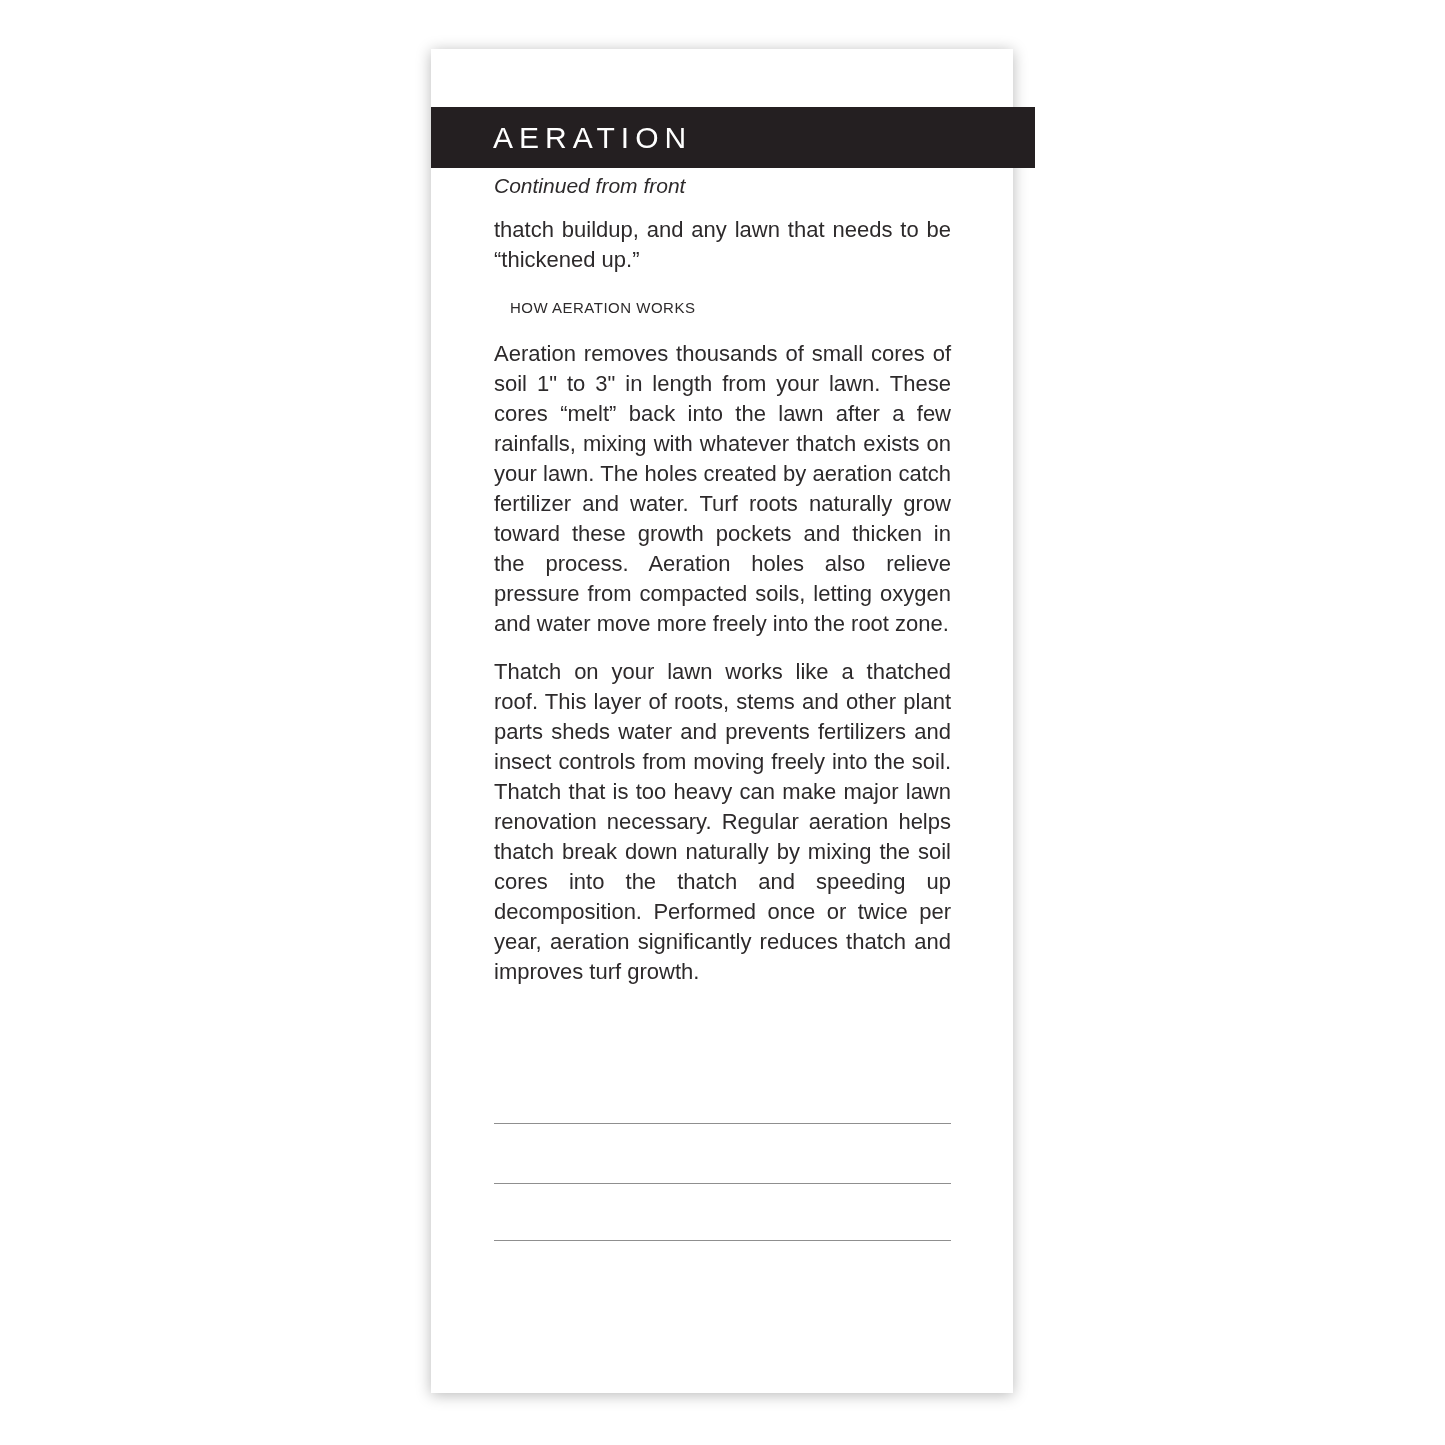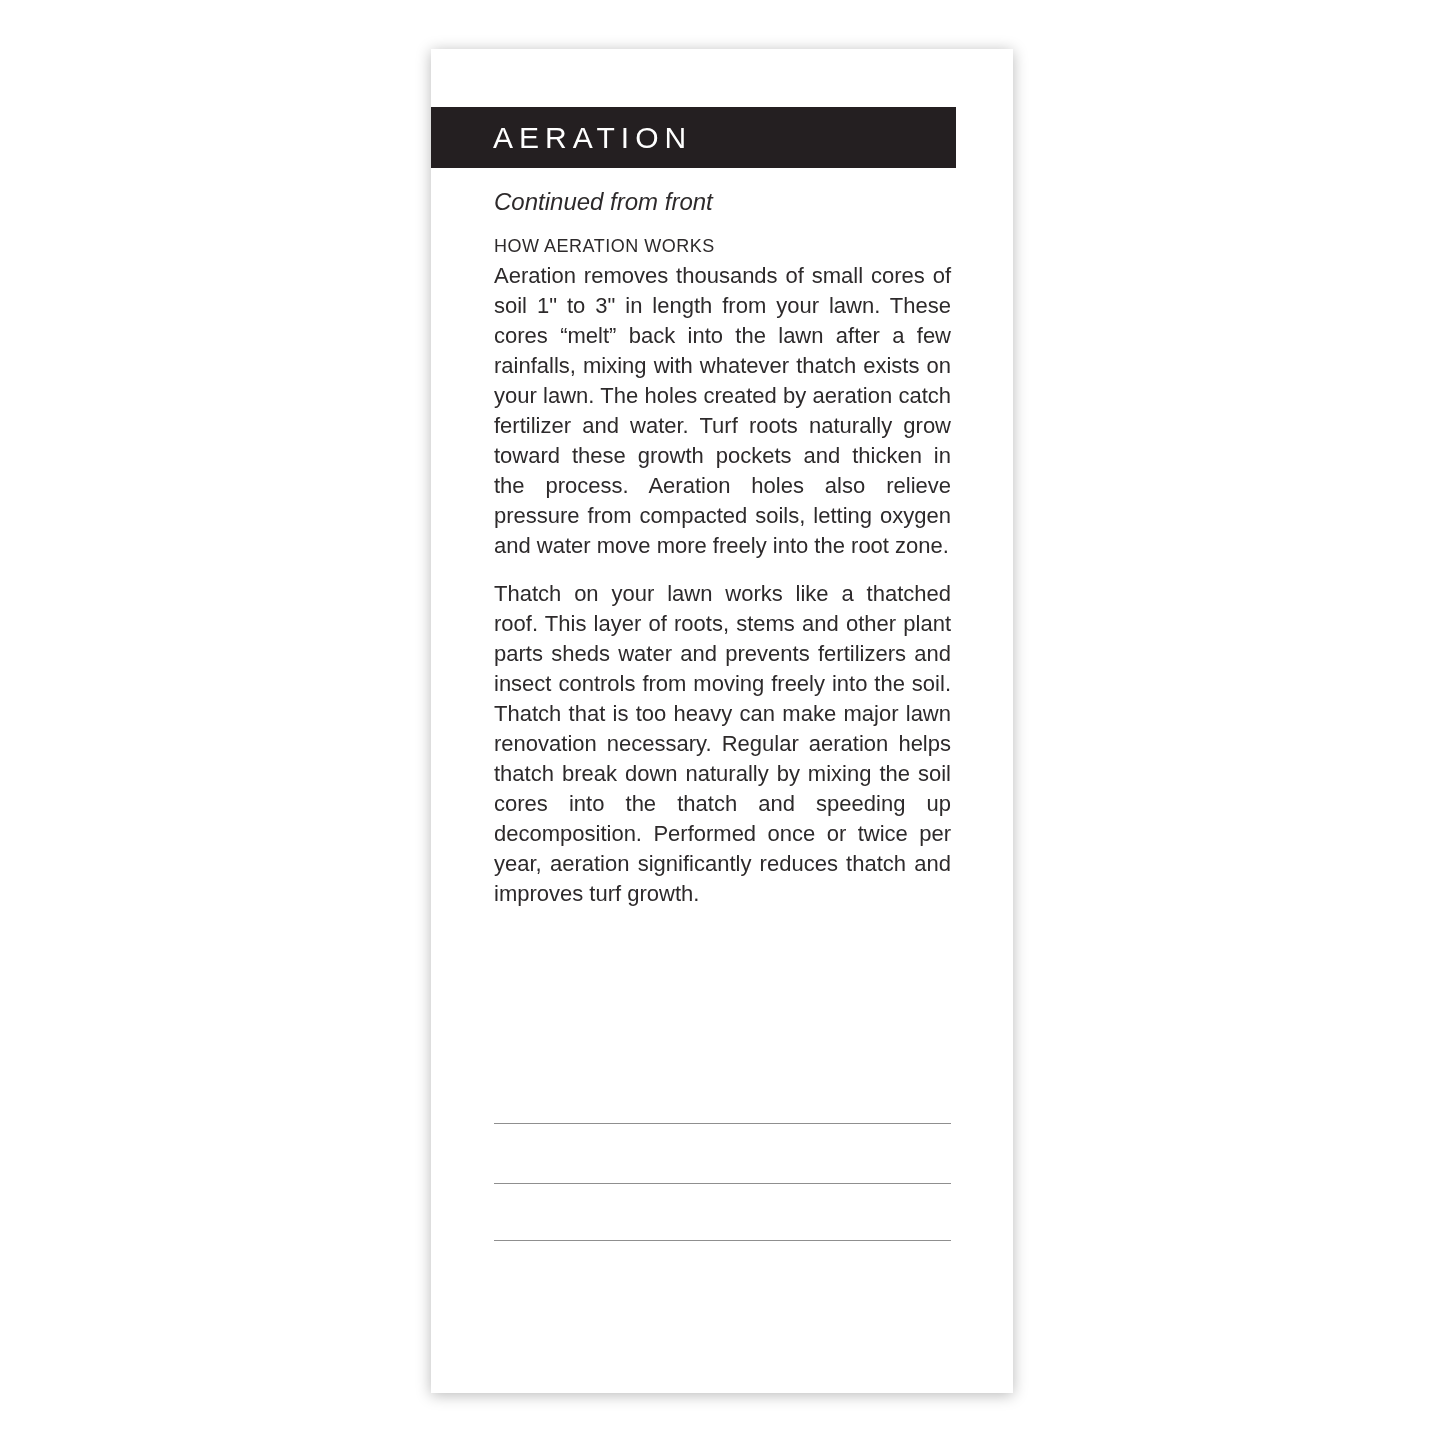--- a/index.html
+++ b/index.html
@@ -8,42 +8,42 @@
     background:#ffffff;
     font-family:"Liberation Sans", sans-serif;
     color:var(--text,#2d2a2b);
   }
   .card{
     position:absolute;left:431px;top:49px;width:582px;height:1344px;
     background:#ffffff;
     box-shadow:0 2px 14px rgba(0,0,0,0.28);
   }
   .titlebar{
-    position:absolute;left:0;top:58px;width:525px;height:61px;
+    position:absolute;left:0;top:58px;width:604px;height:61px;
     background:var(--header_bar,#241f21);
     display:flex;align-items:center;text-align:center;
   }
   .title{
     color:#ffffff;font-size:30px;font-weight:400;
     letter-spacing:6px;padding-left:62px;white-space:nowrap;
   }
   .content{
     position:absolute;left:63px;top:126px;width:457px;
   }
   .continued{
-    font-style:italic;font-size:24px;line-height:22px;
-    margin:16px 0 18px 0;
+    font-style:italic;font-size:21px;line-height:22px;
+    margin:0 0 18px 0;
   }
   .body-p{
     font-size:22px;line-height:30px;text-align:justify;
     margin:0 0 18px 0;
   }
   .section-h{
-    font-size:18px;line-height:30px;font-weight:400;
-    margin:0;white-space:pre-line;letter-spacing:0.5px;
+    font-size:15px;line-height:30px;font-weight:400;
+    margin:16px;white-space:pre-line;letter-spacing:0.5px;
   }
   .write-lines{
     position:absolute;left:63px;top:1074px;width:457px;height:120px;
   }
   .wline{
     position:absolute;left:0;width:100%;height:0;
     border-top:1px solid var(--rule_line,#8f8f8f);
   }
   .wline:nth-child(1){top:0;}
   .wline:nth-child(2){top:60px;}
@@ -58,20 +58,21 @@
 
 <div class="card">
 
   <div class="titlebar">
     <span class="title">AERATION</span>
   </div>
 
   <div class="content">
     <div class="continued">Continued from front</div>
 
+    <p class="body-p">thatch buildup, and any lawn that needs to be “thickened up.”</p>
 
     <h2 class="section-h">HOW AERATION WORKS</h2>
     <p class="body-p">Aeration removes thousands of small cores of soil 1" to 3" in length from your lawn. These cores “melt” back into the lawn after a few rainfalls, mixing with whatever thatch exists on your lawn. The holes created by aeration catch fertilizer and water. Turf roots naturally grow toward these growth pockets and thicken in the process. Aeration holes also relieve pressure from compacted soils, letting oxygen and water move more freely into the root zone.</p>
 
     <p class="body-p">Thatch on your lawn works like a thatched roof. This layer of roots, stems and other plant parts sheds water and prevents fertilizers and insect controls from moving freely into the soil. Thatch that is too heavy can make major lawn renovation necessary. Regular aeration helps thatch break down naturally by mixing the soil cores into the thatch and speeding up decomposition. Performed once or twice per year, aeration significantly reduces thatch and improves turf growth.</p>
   </div>
 
   <div class="write-lines">
       <div class="wline"></div>
       <div class="wline"></div>

